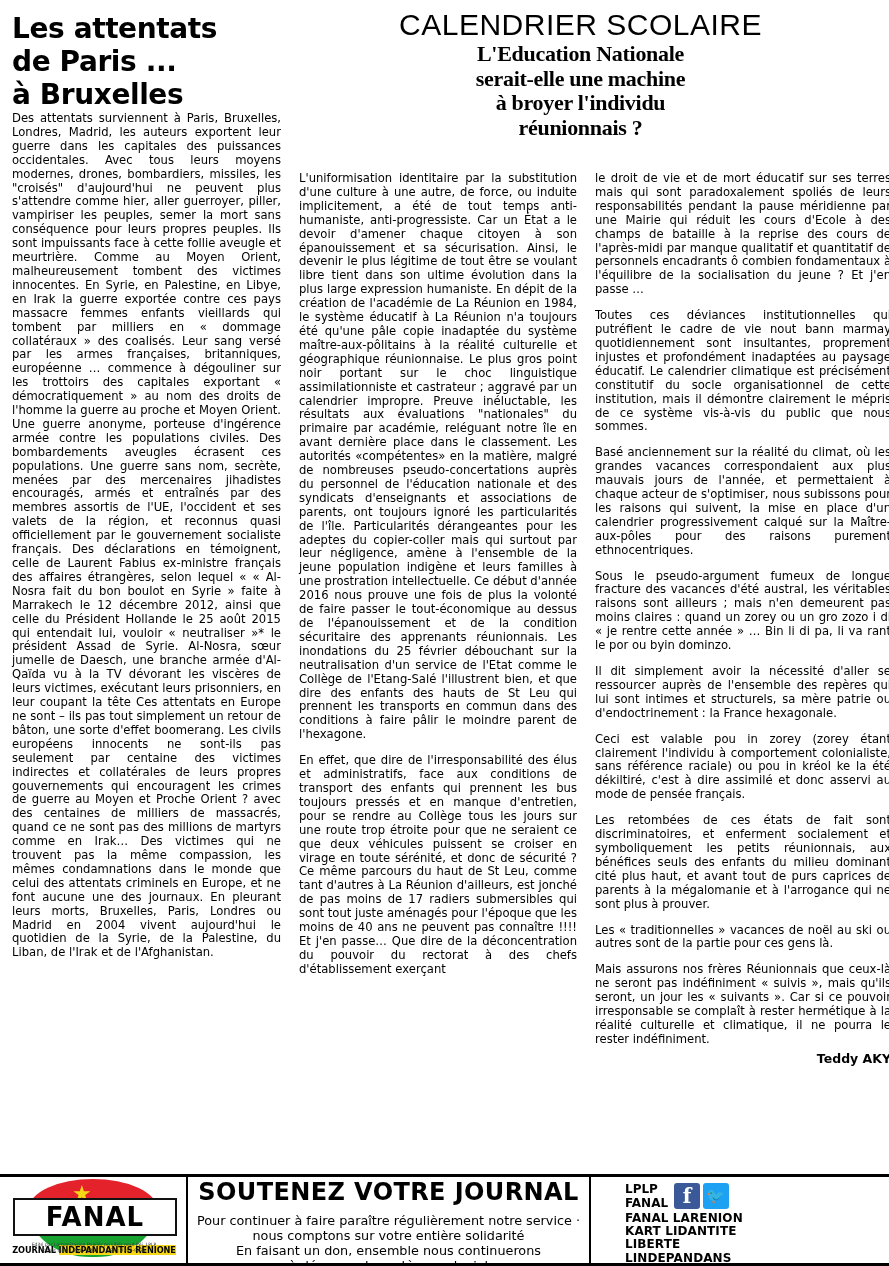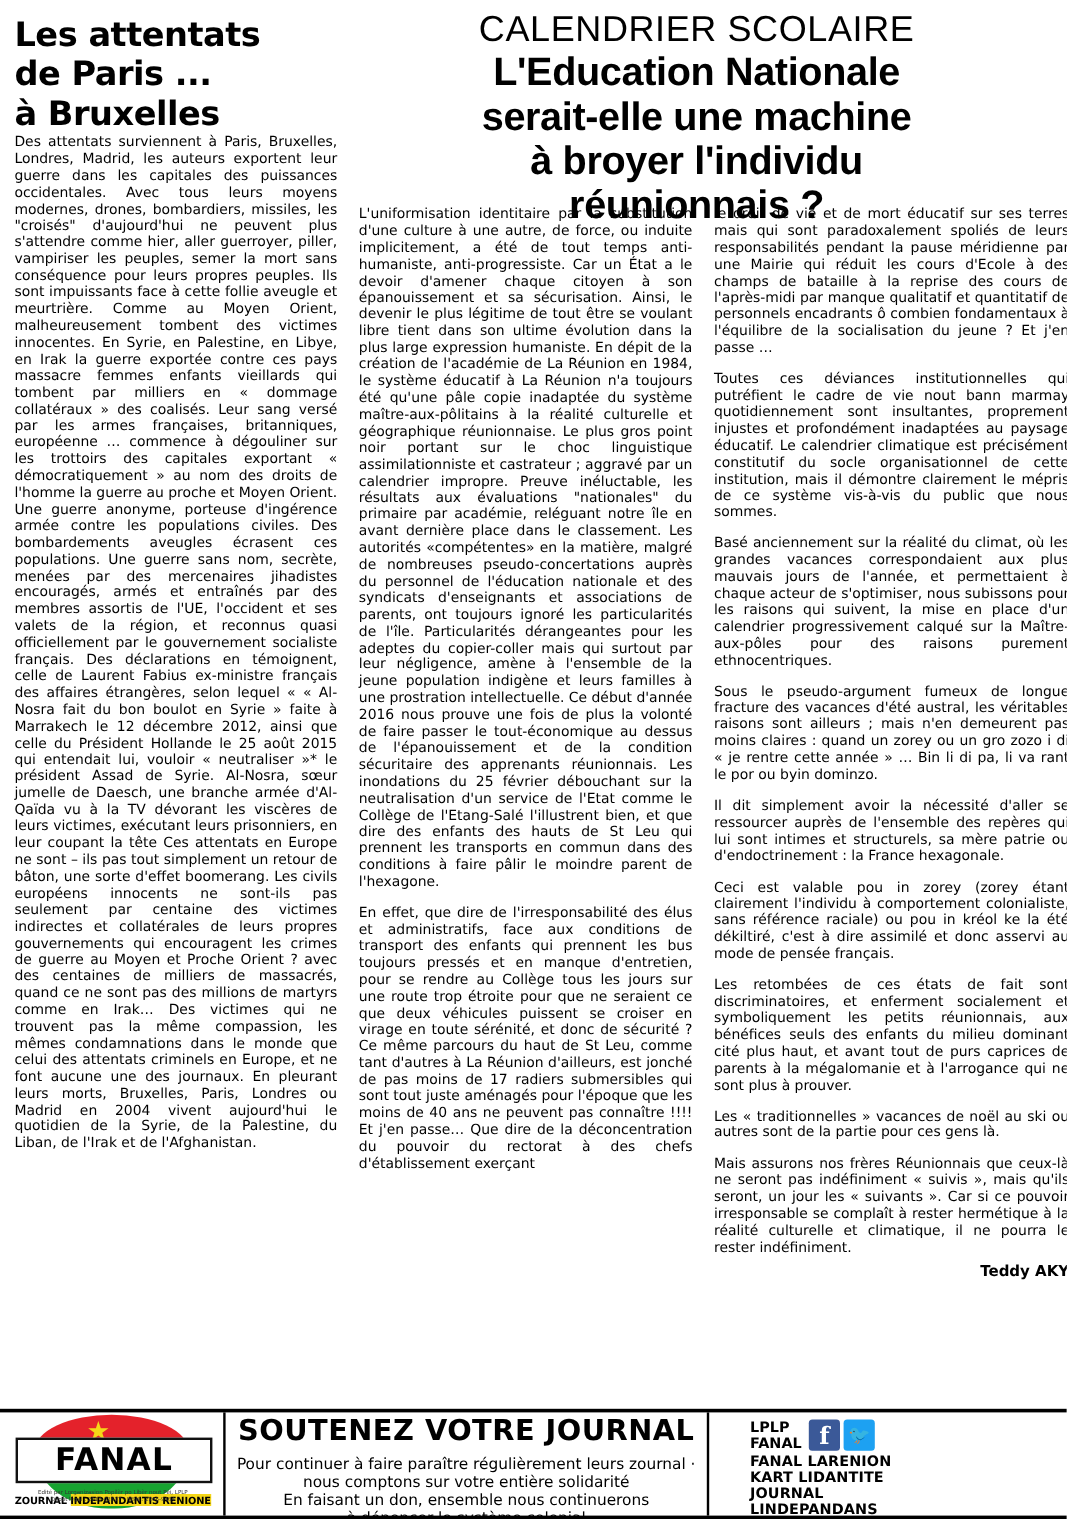--- a/index.html
+++ b/index.html
@@ -56,23 +56,23 @@
   }
   .kicker {
     font-family: "Liberation Sans", sans-serif;
     font-weight: 400;
     font-size: 30px;
     letter-spacing: 0.5px;
     line-height: 1.0;
     margin: 0 0 2px 0;
   }
   .main-hl {
-    font-family: Liberation Sans, sans-serif;
-    font-weight: 700;
-    font-size: 33px;
+    font-family: Liberation Serif, serif;
+    font-weight: 700;
+    font-size: 22px;
     line-height: 1.12;
     letter-spacing: -0.3px;
     margin: 0;
   }
   .main-hl span { display: block; }
 
   
   .columns {
     display: flex;
     flex-direction: row;
@@ -401,21 +401,21 @@
         <div class="fanal-sub"><span>ZOURNAL </span><span class="hi">INDEPANDANTIS RENIONE</span></div>
         <div class="fanal-fine">
           <div>Edité par Lorganizasion Popilèr po Libèr nout Péi, LPLP</div>
           <div>Dépôt légal : 2017-02617  -  ISSN : 2266-9434</div>
         </div>
       </div>
     </div>
 
     <div class="soutenez">
       <h2>SOUTENEZ VOTRE JOURNAL</h2>
-      <div class="line">Pour continuer à faire paraître régulièrement leurs zournal ·</div>
+      <div class="line">Pour continuer à faire paraître régulièrement notre service ·</div>
       <div class="line">nous comptons sur votre entière solidarité</div>
       <div class="line">En faisant un don, ensemble nous continuerons</div>
       <div class="line">à dénoncer le système colonial</div>
 
     </div>
 
     <div class="lplp-block">
       <div class="lplp-words">
         <div class="lplp-row1">
           <div class="lplp-names">
@@ -423,21 +423,21 @@
             <div>FANAL</div>
           </div>
           <div class="social">
             <div class="fb">f</div>
             <div class="tw">🐦</div>
           </div>
         </div>
         <div class="lplp-list">
           <div>FANAL LARENION</div>
           <div>KART LIDANTITE</div>
-          <div>JOURNAL</div>
+          <div>LIBERTE</div>
           <div>LINDEPANDANS</div>
           <div>EK LIBERTE</div>
         </div>
       </div>
       <div class="lplp-mark">
         <div class="lplp-shape"></div>
         <div class="lplp-star">★</div>
         <div class="lplp-badge">
           <span>L.P.L.P</span>
         </div>

